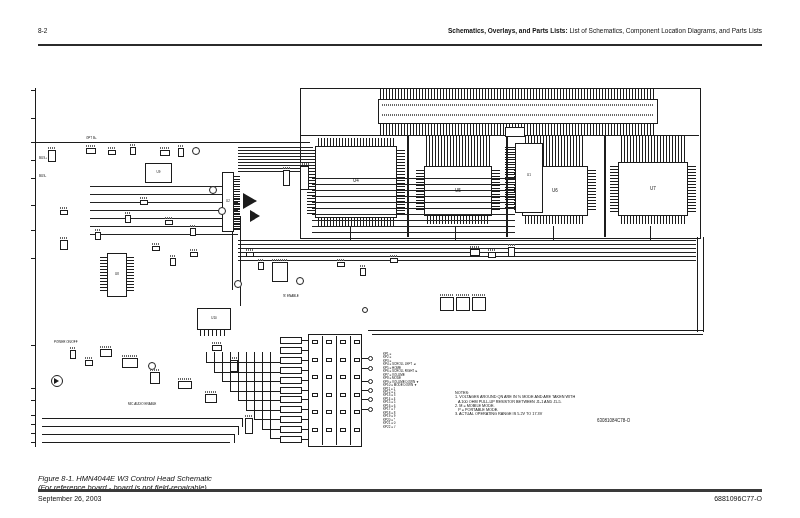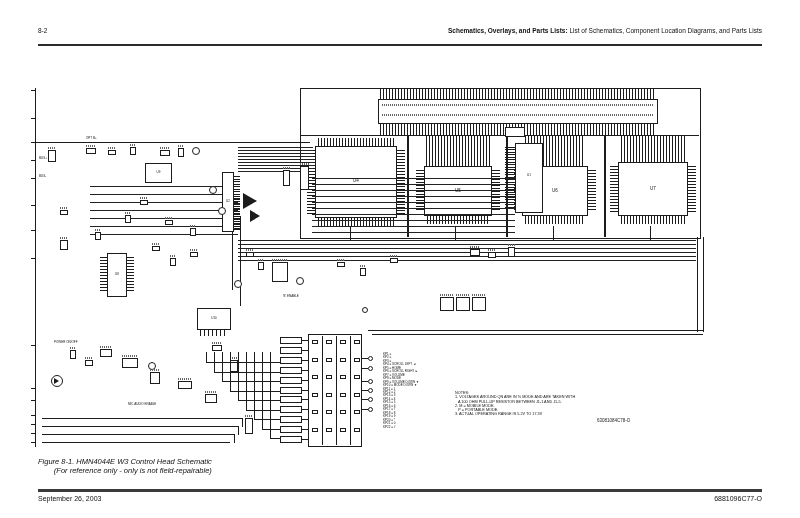--- a/index.html
+++ b/index.html
@@ -6,21 +6,21 @@
   body{width:800px;height:518px;position:relative;font-family:"Liberation Sans",sans-serif;color:#111;}
   .abs{position:absolute;}
   .ln{position:absolute;background:#1c1c1c;}
   .box{position:absolute;border:1px solid #1c1c1c;background:#fff;box-sizing:border-box;}
   .circle{position:absolute;border:1px solid #1c1c1c;border-radius:50%;box-sizing:border-box;background:#fff;}
   .speck{position:absolute;height:2px;background:repeating-linear-gradient(90deg,#666 0 1px,transparent 1px 2px);}
   .header-left{position:absolute;left:38px;top:27px;font-size:6.5px;}
   .header-right{position:absolute;right:38px;top:27px;font-size:6.5px;text-align:right;}
   .rule-top{position:absolute;left:38px;top:44px;width:724px;height:2px;background:#2b2b2b;}
   .rule-bottom{position:absolute;left:38px;top:489px;width:724px;height:3px;background:#3a3a3a;}
-  .caption{position:absolute;left:38px;top:457px;font-size:7.5px;font-style:italic;line-height:9px;text-align:right;}
+  .caption{position:absolute;left:38px;top:474px;font-size:7.5px;font-style:italic;line-height:9px;}
   .footer-left{position:absolute;left:38px;top:495px;font-size:7px;}
   .footer-right{position:absolute;right:38px;top:495px;font-size:7px;text-align:right;}
   .micro{position:absolute;font-size:3px;line-height:3.45px;white-space:pre;color:#111;}
   .micro4{position:absolute;font-size:3.8px;line-height:4.3px;white-space:pre;color:#111;}
   .iclabel{position:absolute;font-size:4.5px;color:#111;text-align:center;}
   .drawnum{position:absolute;font-size:4.5px;color:#222;}
   .tri{position:absolute;width:0;height:0;border-style:solid;}
   b{font-weight:bold;}
 </style>
 </head>
@@ -330,17 +330,17 @@
     <div class="micro4" style="position: static;">1. VOLTAGES AROUND QN ARE IN % MODE AND ARE TAKEN WITH</div>
     <div class="micro4" style="position: static;">   A 100 OHM PULL-UP RESISTOR BETWEEN J1-1 AND J1-5.</div>
     <div class="micro4" style="position: static;">2. M = MOBILE MODE.</div>
     <div class="micro4" style="position: static;">   P = PORTABLE MODE.</div>
     <div class="micro4" style="position: static;">3. ACTUAL OPERATING RANGE IS 5.2V TO 17.3V</div>
   </div>
 <div class="drawnum" style="left:597px;top:418px;">63081084C78-O</div>
 
 <div class="caption">
   <div>Figure 8-1. HMN4044E W3 Control Head Schematic</div>
-  <div>(For reference only - only is not field-repairable)</div>
+  <div>(For reference board - board is not field-repairable)</div>
 </div>
 <div class="rule-bottom"></div>
 <div class="footer-left">September 26, 2003</div>
 <div class="footer-right">6881096C77-O</div>
 
 </body></html>

